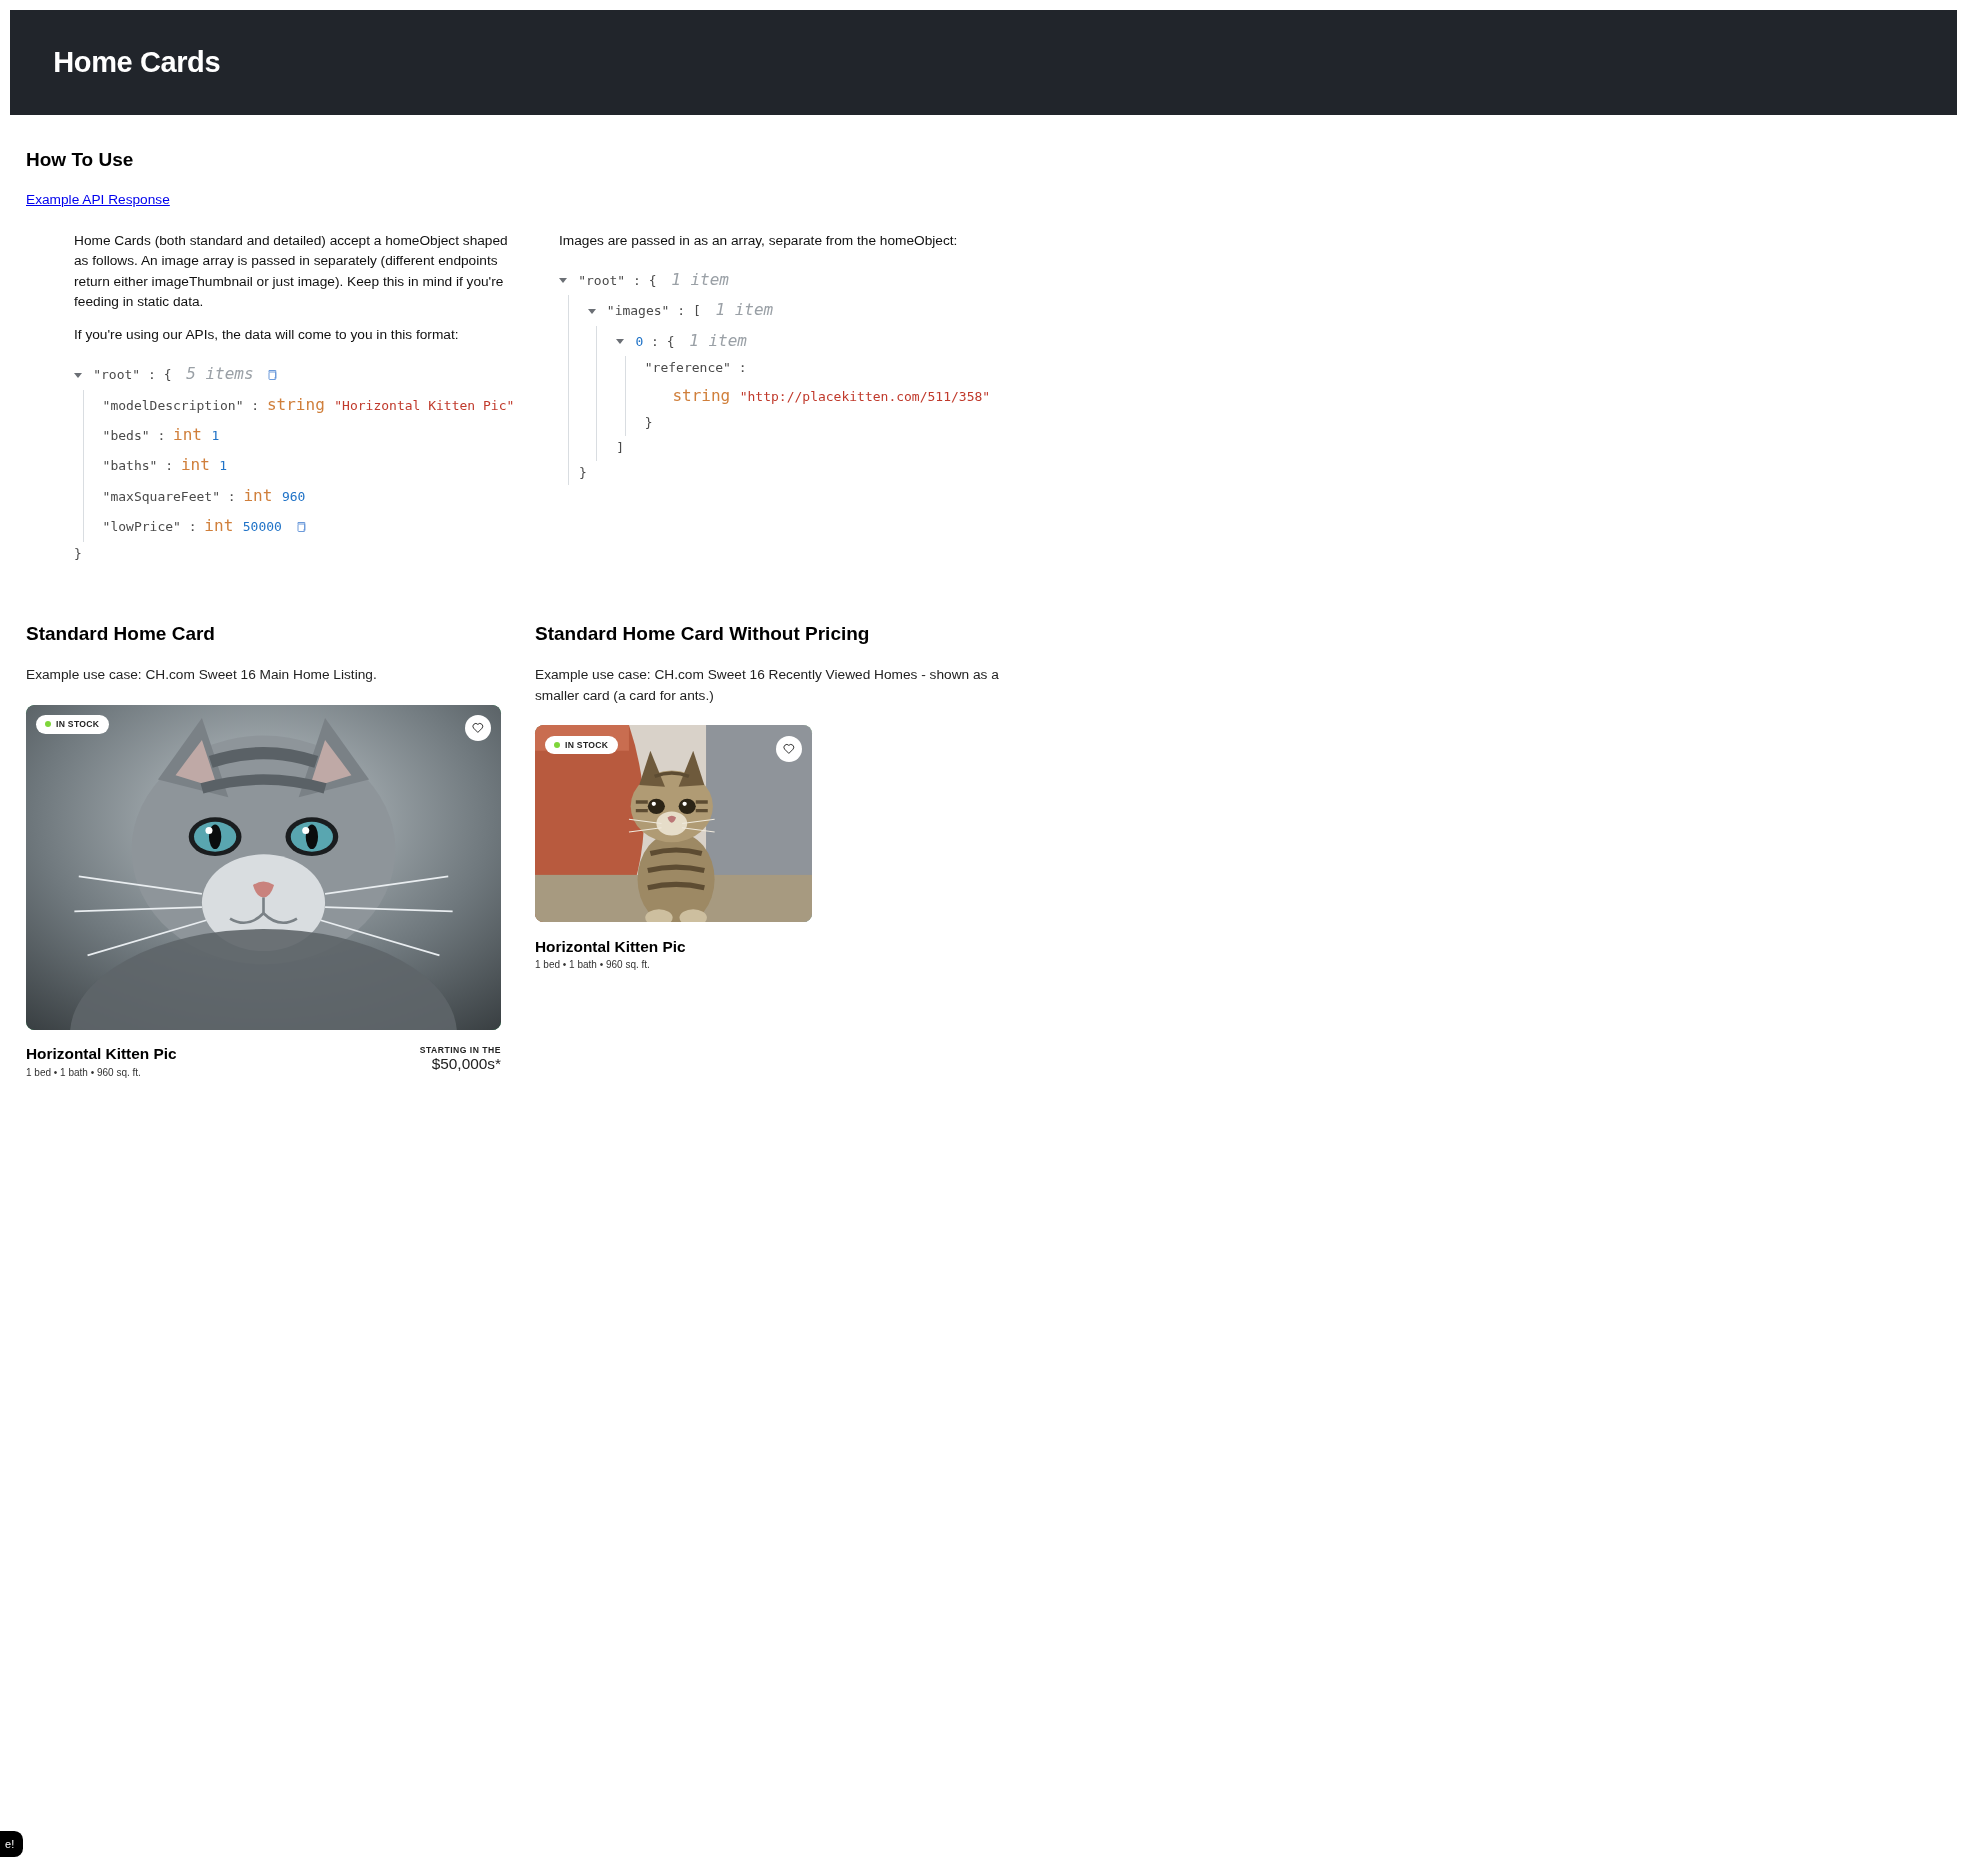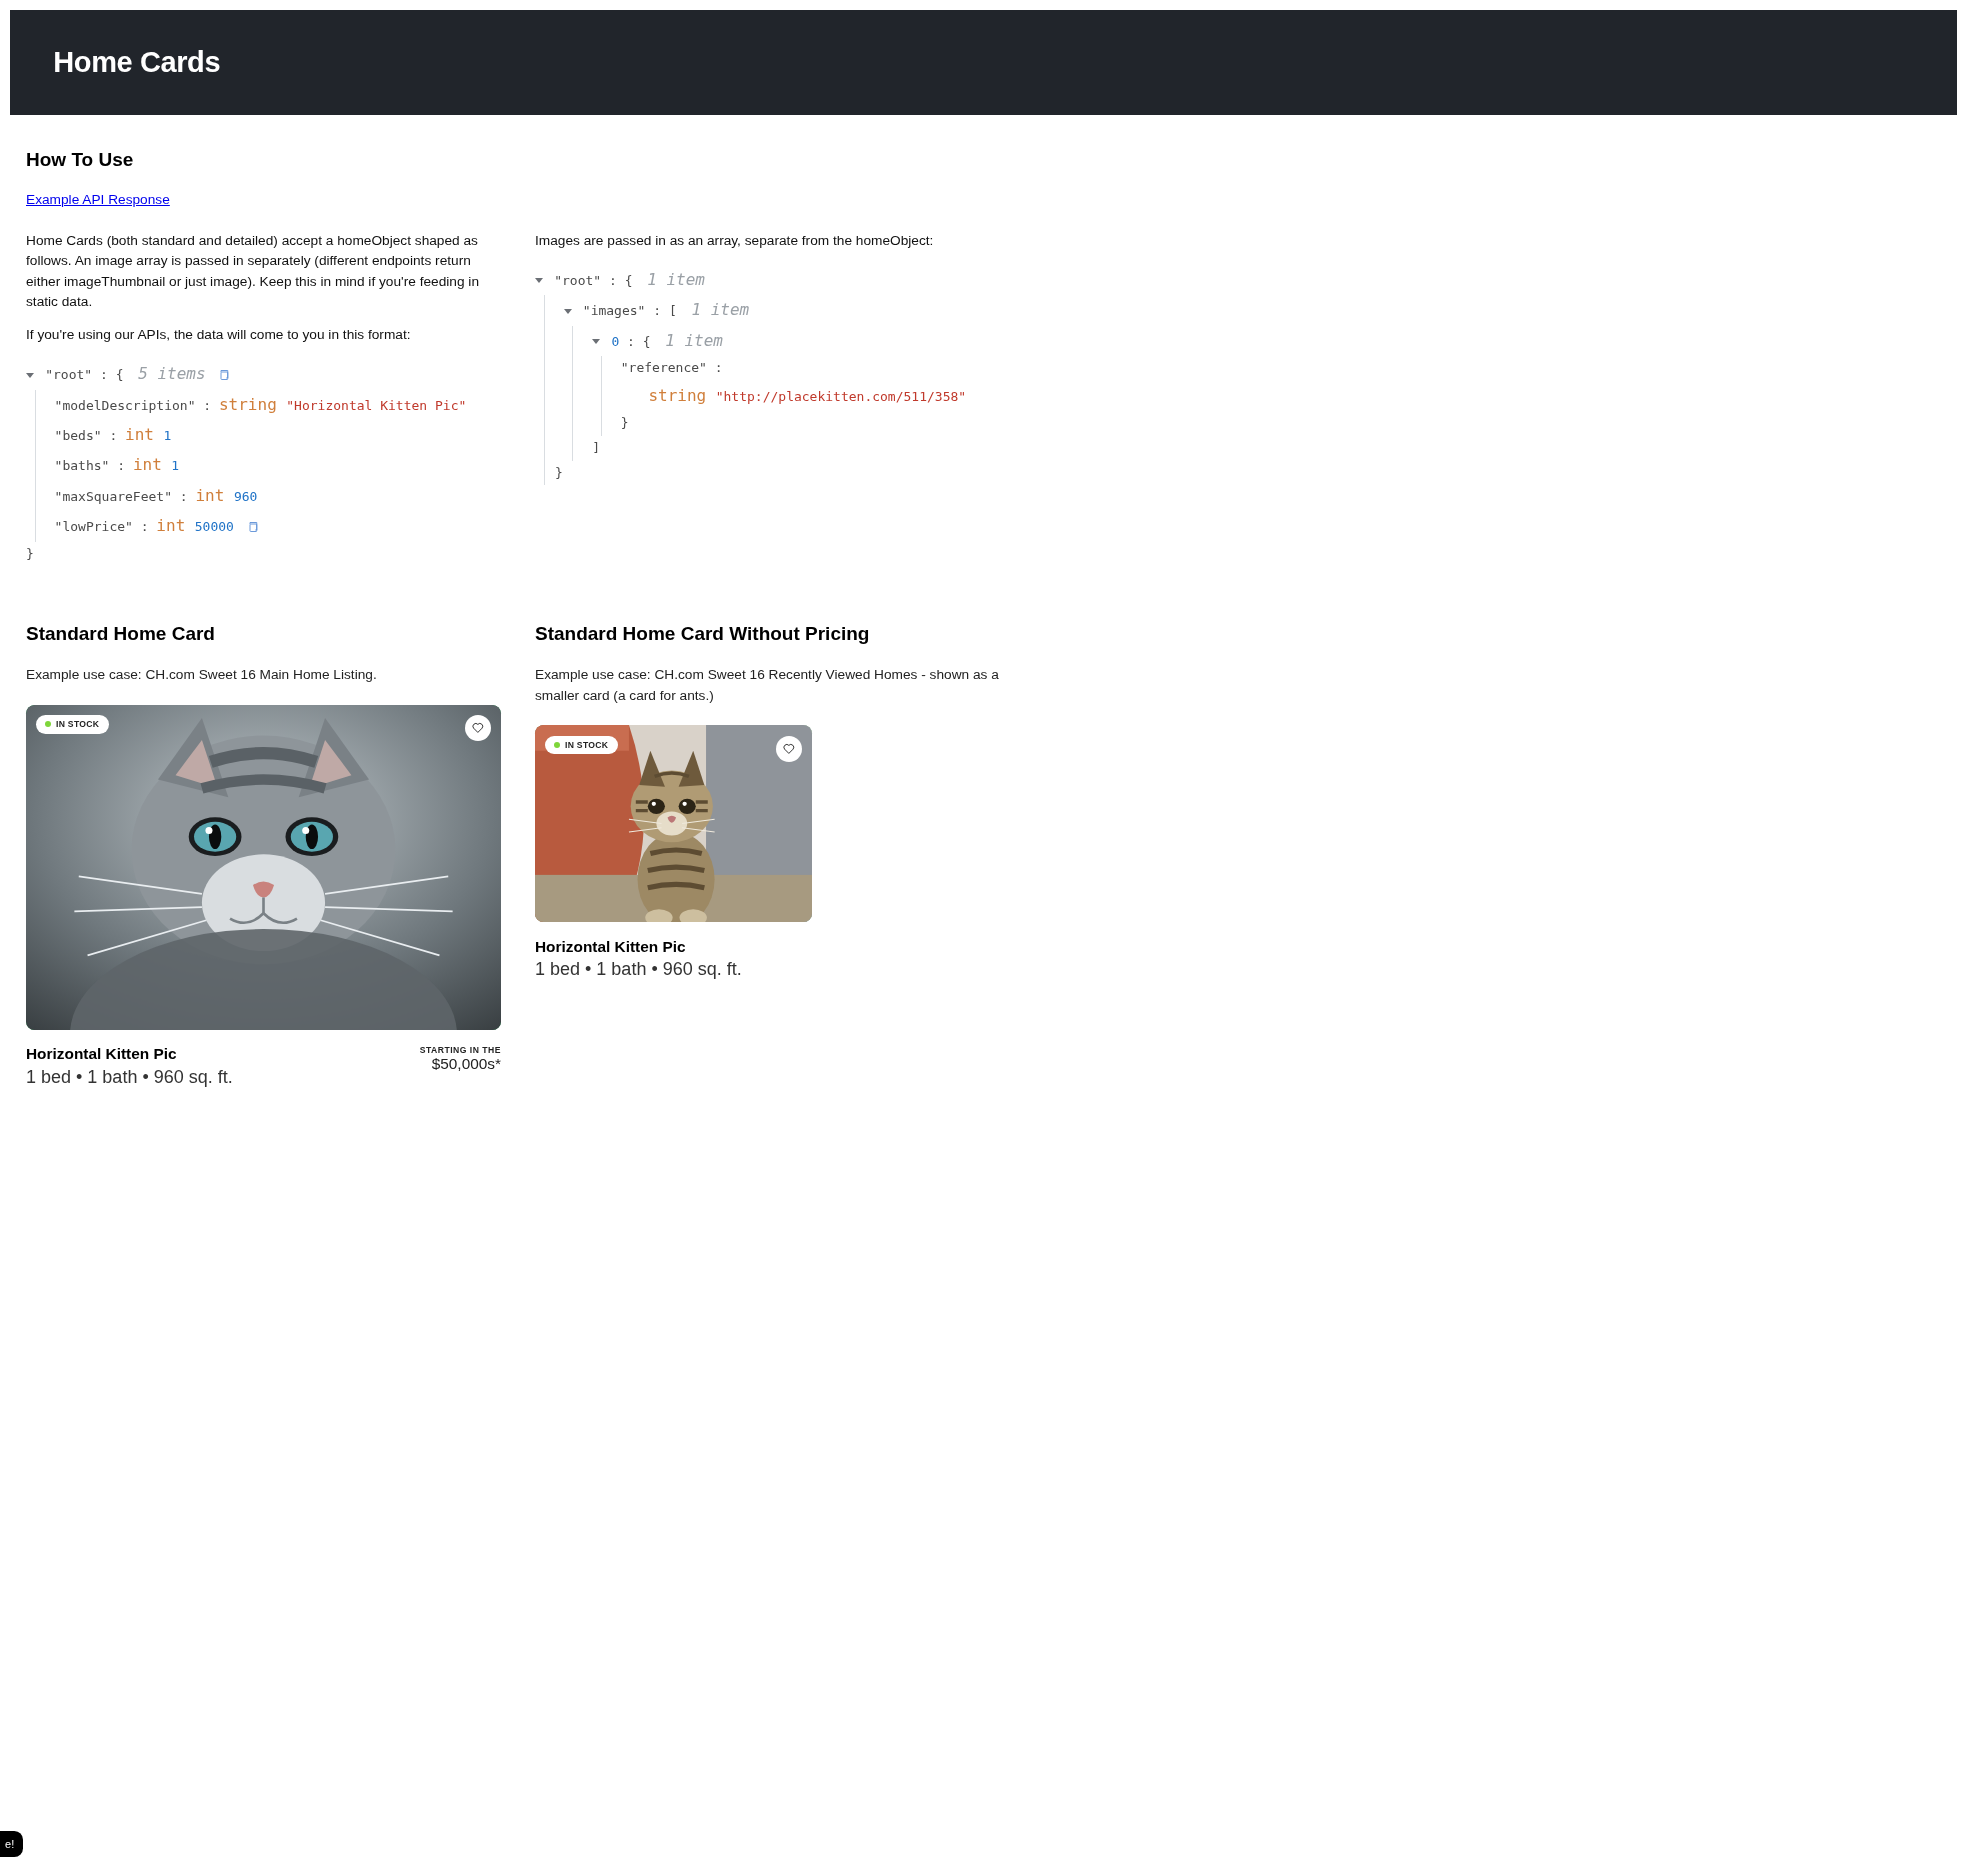--- a/index.html
+++ b/index.html
@@ -30,20 +30,21 @@
     margin-bottom: 20.5px;
   }
   a.link {
     color: #0000ee;
     text-decoration: underline;
   }
   .api-link-wrap { margin-bottom: 24px; }
   .two-col {
     display: flex;
     gap: 34px;
+    margin-left: 48px;
   }
   .col { flex: 1; min-width: 0; }
   p.body-text {
     font-size: 13.7px;
     line-height: 1.5;
     color: #111;
     margin-bottom: 12px;
   }
   
   .json-view {
@@ -146,21 +147,21 @@
     display: flex;
     justify-content: space-between;
     align-items: flex-start;
     margin-top: 15.4px;
     gap: 17px;
   }
   .card-meta .left .title {
     font-size: 15.4px; font-weight: 700; margin-bottom: 3.4px;
   }
   .card-meta .left .specs {
-    font-size: 18px; color: #333;
+    font-size: 10px; color: #333;
   }
   .card-meta .right {
     text-align: right;
     flex-shrink: 0;
   }
   .starting-label {
     font-size: 8.6px;
     font-weight: 700;
     letter-spacing: 0.5px;
     color: #222;

